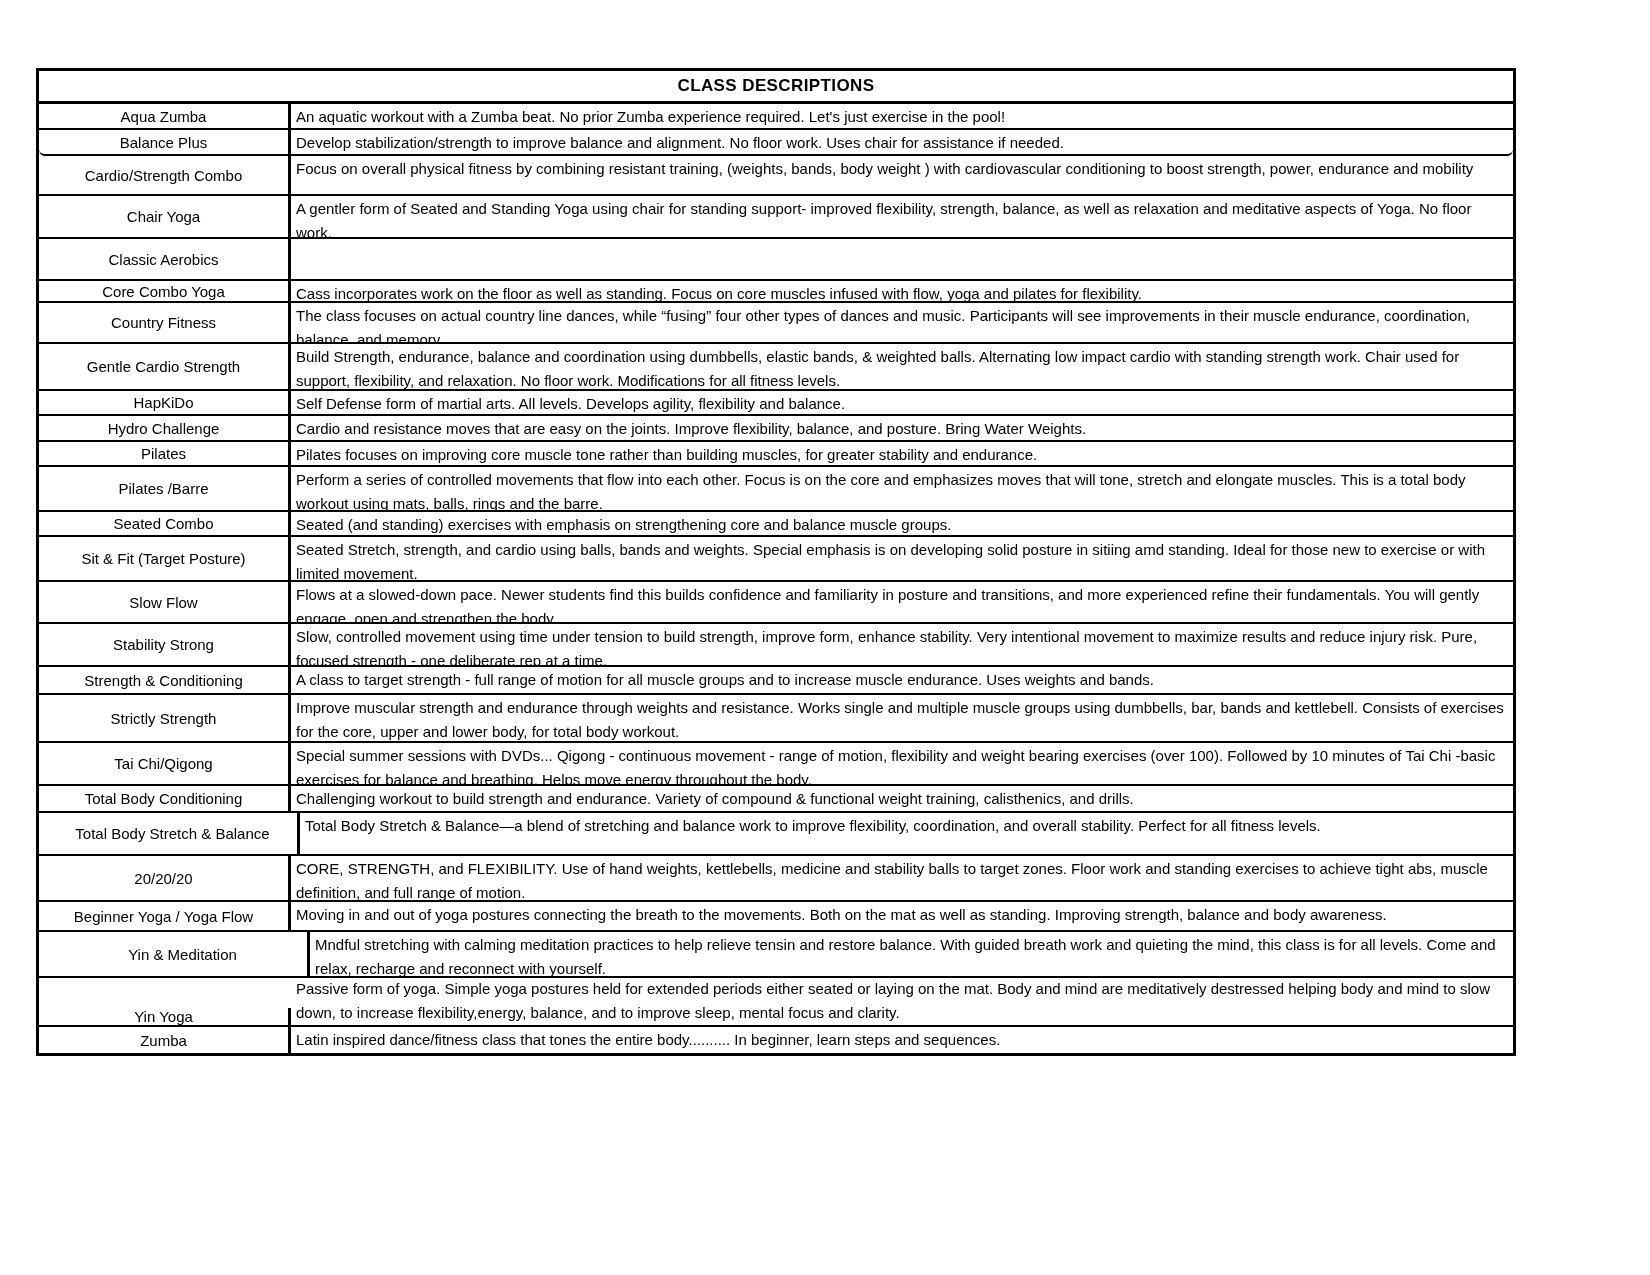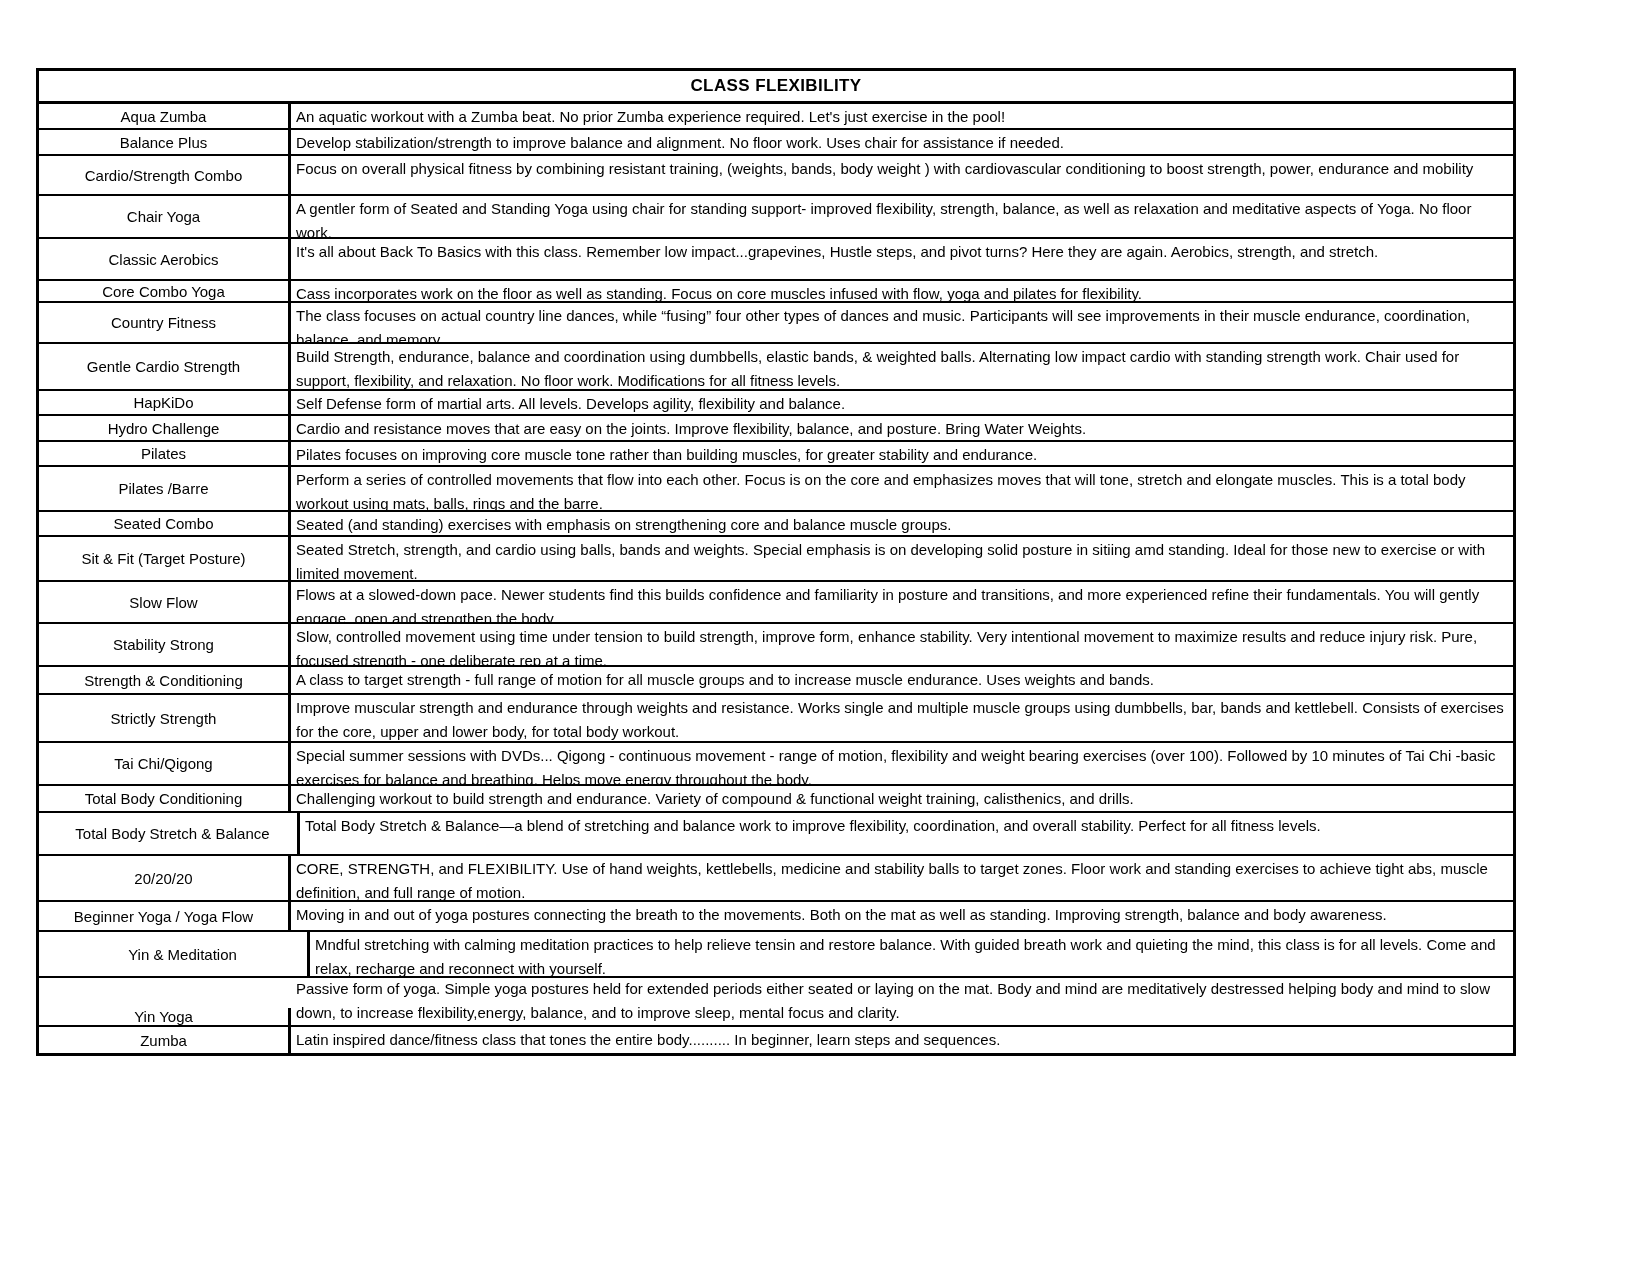--- a/index.html
+++ b/index.html
@@ -30,41 +30,40 @@
   .cell.desc{
     flex:1;padding:1px 5px 0 5px;line-height:24px;
     white-space:normal;
   }
 </style>
 </head>
 <body>
 
 <div class="page">
   <div class="class-table">
-    <div class="table-header">CLASS FLEXIBILITY</div>
+    <div class="table-header">CLASS DESCRIPTIONS</div>
     <div>
         <div class="row" style="height: 24px;">
           <div class="cell name">Aqua Zumba</div>
           <div class="cell desc">An aquatic workout with a Zumba beat.  No prior Zumba experience required.  Let's just exercise in the pool!</div>
         </div>
-        <div class="row" style="height: 24px;">
+        <div class="row" style="height: 24px; border-radius: 6px;">
           <div class="cell name">Balance Plus</div>
           <div class="cell desc">Develop stabilization/strength to improve balance and alignment. No floor work. Uses chair for assistance if needed.</div>
         </div>
         <div class="row" style="height: 38px;">
           <div class="cell name">Cardio/Strength Combo</div>
           <div class="cell desc">Focus on overall physical fitness by combining resistant training, (weights, bands, body weight ) with cardiovascular conditioning to boost strength, power, endurance and mobility</div>
         </div>
         <div class="row" style="height: 41px;">
           <div class="cell name">Chair Yoga</div>
           <div class="cell desc">A gentler form of Seated and Standing Yoga using chair for standing support- improved flexibility, strength, balance, as well as relaxation and meditative aspects of Yoga.  No floor work.</div>
         </div>
         <div class="row" style="height: 40px;">
           <div class="cell name">Classic Aerobics</div>
-          <div class="cell desc">It's all about Back To Basics with this class.  Remember low impact...grapevines, Hustle steps, and pivot turns?  Here they are again. Aerobics, strength, and stretch.</div>
         </div>
         <div class="row" style="height: 20px;">
           <div class="cell name">Core Combo Yoga</div>
           <div class="cell desc">Cass incorporates work on the floor as well as standing.  Focus on core muscles infused with flow, yoga and pilates for flexibility.</div>
         </div>
         <div class="row" style="height: 39px;">
           <div class="cell name">Country Fitness</div>
           <div class="cell desc">The class focuses on actual country line dances, while “fusing” four other types of dances and music.  Participants will see improvements in their muscle endurance, coordination, balance, and memory.</div>
         </div>
         <div class="row" style="height: 45px;">

